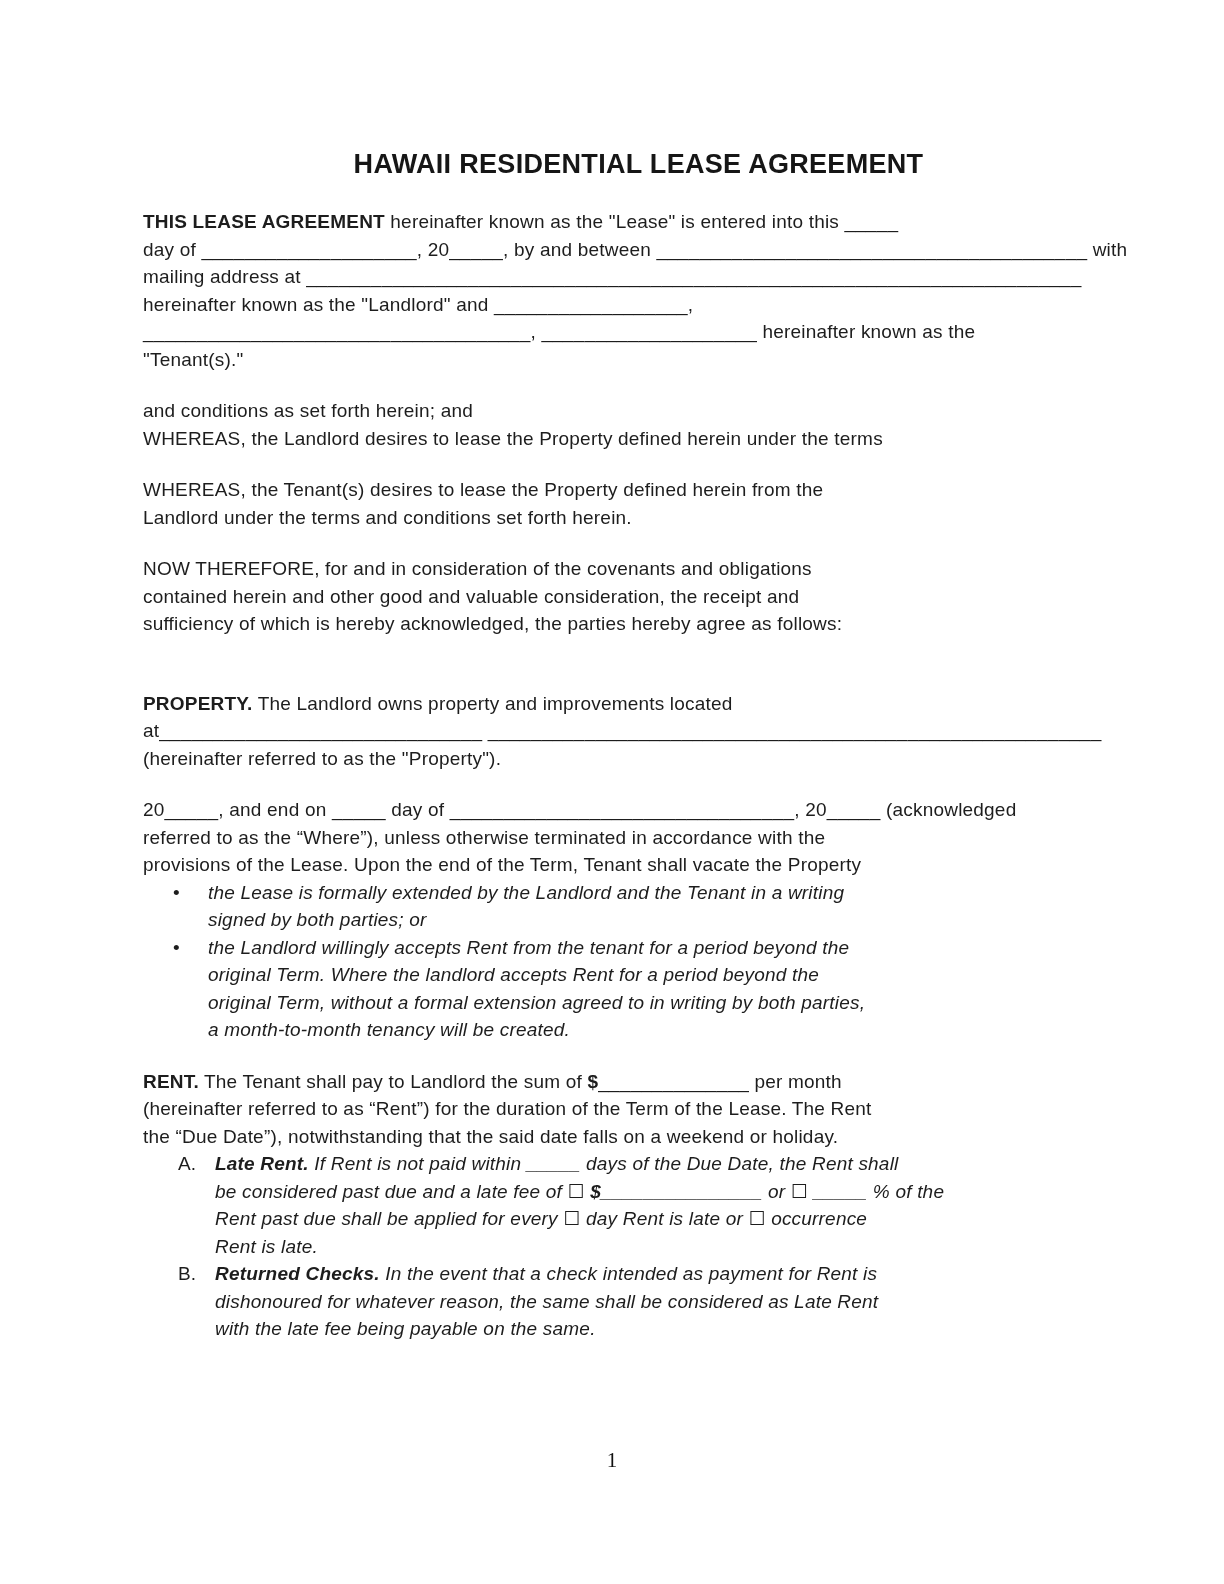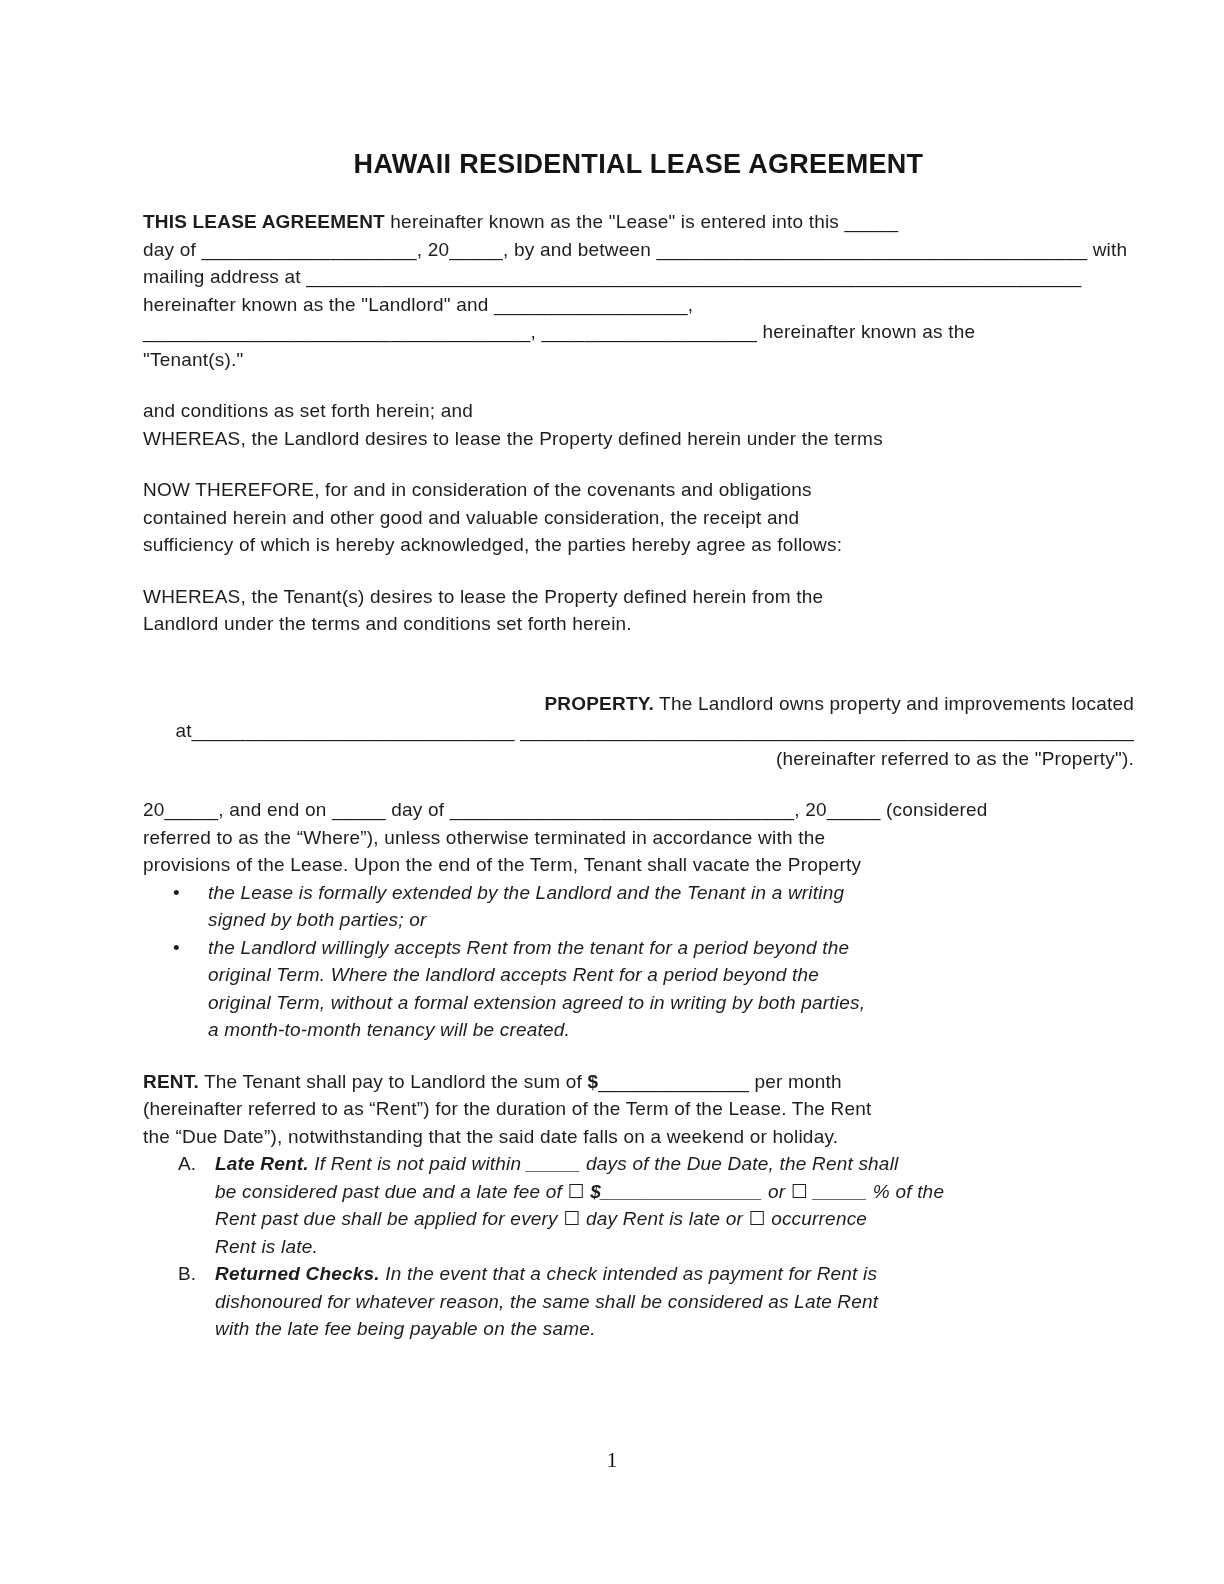--- a/index.html
+++ b/index.html
@@ -22,21 +22,21 @@
     margin: 0;
     font-size: 27px;
     line-height: 32px;
     font-weight: 700;
     letter-spacing: 0.3px;
     text-align: center;
     color: #161616;
   }
   .p { margin: 24px 0 0 0; }
   .p.first { margin-top: 28px; }
-  .p.gap-lg { margin-top: 52px; text-align: right; }
+  .p.gap-lg { margin-top: 52px; }
   .b, .run-b { font-weight: 700; }
   .line { white-space: pre-wrap; }
   ul.bullets, ol.lettered { margin: 0; padding: 0; list-style: none; }
   li.doc-li { display: flex; }
   ul.bullets li.doc-li { padding-left: 30px; }
   ul.bullets .marker { width: 35px; flex: 0 0 35px; }
   ol.lettered li.doc-li { padding-left: 35px; }
   ol.lettered .marker { width: 37px; flex: 0 0 37px; }
   .li-content { flex: 1 1 auto; font-style: italic; }
   .page-number {
@@ -67,38 +67,38 @@
       <div class="line"><span class="run">____________________________________, ____________________ hereinafter known as the</span></div>
       <div class="line"><span class="run">"Tenant(s)."</span></div>
     </div>
 
   <div class="p">
       <div class="line"><span class="run">and conditions as set forth herein; and</span></div>
       <div class="line"><span class="run">WHEREAS, the Landlord desires to lease the Property defined herein under the terms</span></div>
     </div>
 
   <div class="p">
+      <div class="line"><span class="run">WHEREAS, the Tenant(s) desires to lease the Property defined herein from the</span></div>
+      <div class="line"><span class="run">Landlord under the terms and conditions set forth herein.</span></div>
+    </div>
+
+  <div class="p">
       <div class="line"><span class="run">NOW THEREFORE, for and in consideration of the covenants and obligations</span></div>
       <div class="line"><span class="run">contained herein and other good and valuable consideration, the receipt and</span></div>
       <div class="line"><span class="run">sufficiency of which is hereby acknowledged, the parties hereby agree as follows:</span></div>
-    </div>
-
-  <div class="p">
-      <div class="line"><span class="run">WHEREAS, the Tenant(s) desires to lease the Property defined herein from the</span></div>
-      <div class="line"><span class="run">Landlord under the terms and conditions set forth herein.</span></div>
     </div>
 
   <div class="p gap-lg">
       <div class="line"><span class="run-b">PROPERTY.</span><span class="run"> The Landlord owns property and improvements located</span></div>
       <div class="line"><span class="run">at______________________________ _________________________________________________________</span></div>
       <div class="line"><span class="run">(hereinafter referred to as the "Property").</span></div>
     </div>
 
   <div class="p">
-      <div class="line"><span class="run">20_____, and end on _____ day of ________________________________, 20_____ (considered</span></div>
+      <div class="line"><span class="run">20_____, and end on _____ day of ________________________________, 20_____ (acknowledged</span></div>
       <div class="line"><span class="run">referred to as the “Where”), unless otherwise terminated in accordance with the</span></div>
       <div class="line"><span class="run">provisions of the Lease. Upon the end of the Term, Tenant shall vacate the Property</span></div>
     </div>
 
   <ul class="bullets">
     <li class="doc-li">
       <span class="marker">•</span>
       <div class="li-content">
           <div class="line"><span class="run">the Lease is formally extended by the Landlord and the Tenant in a writing</span></div>
           <div class="line"><span class="run">signed by both parties; or</span></div>

